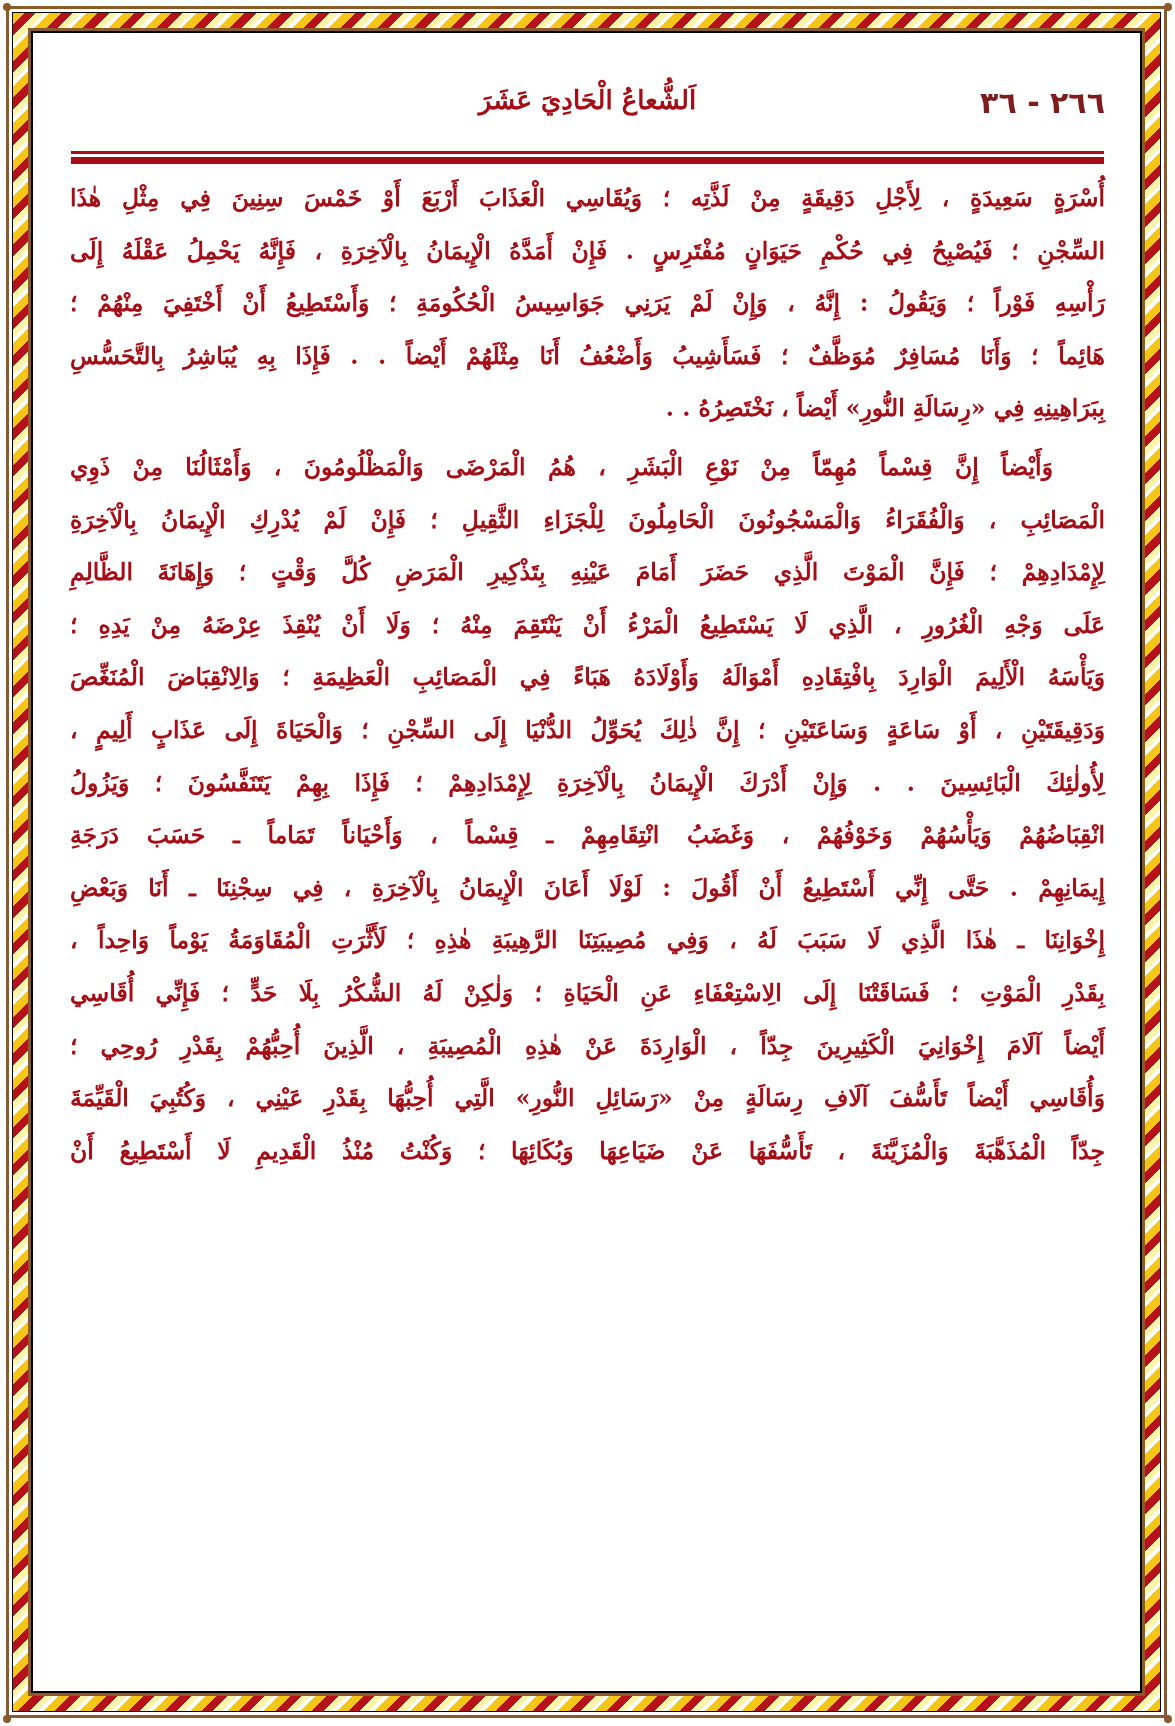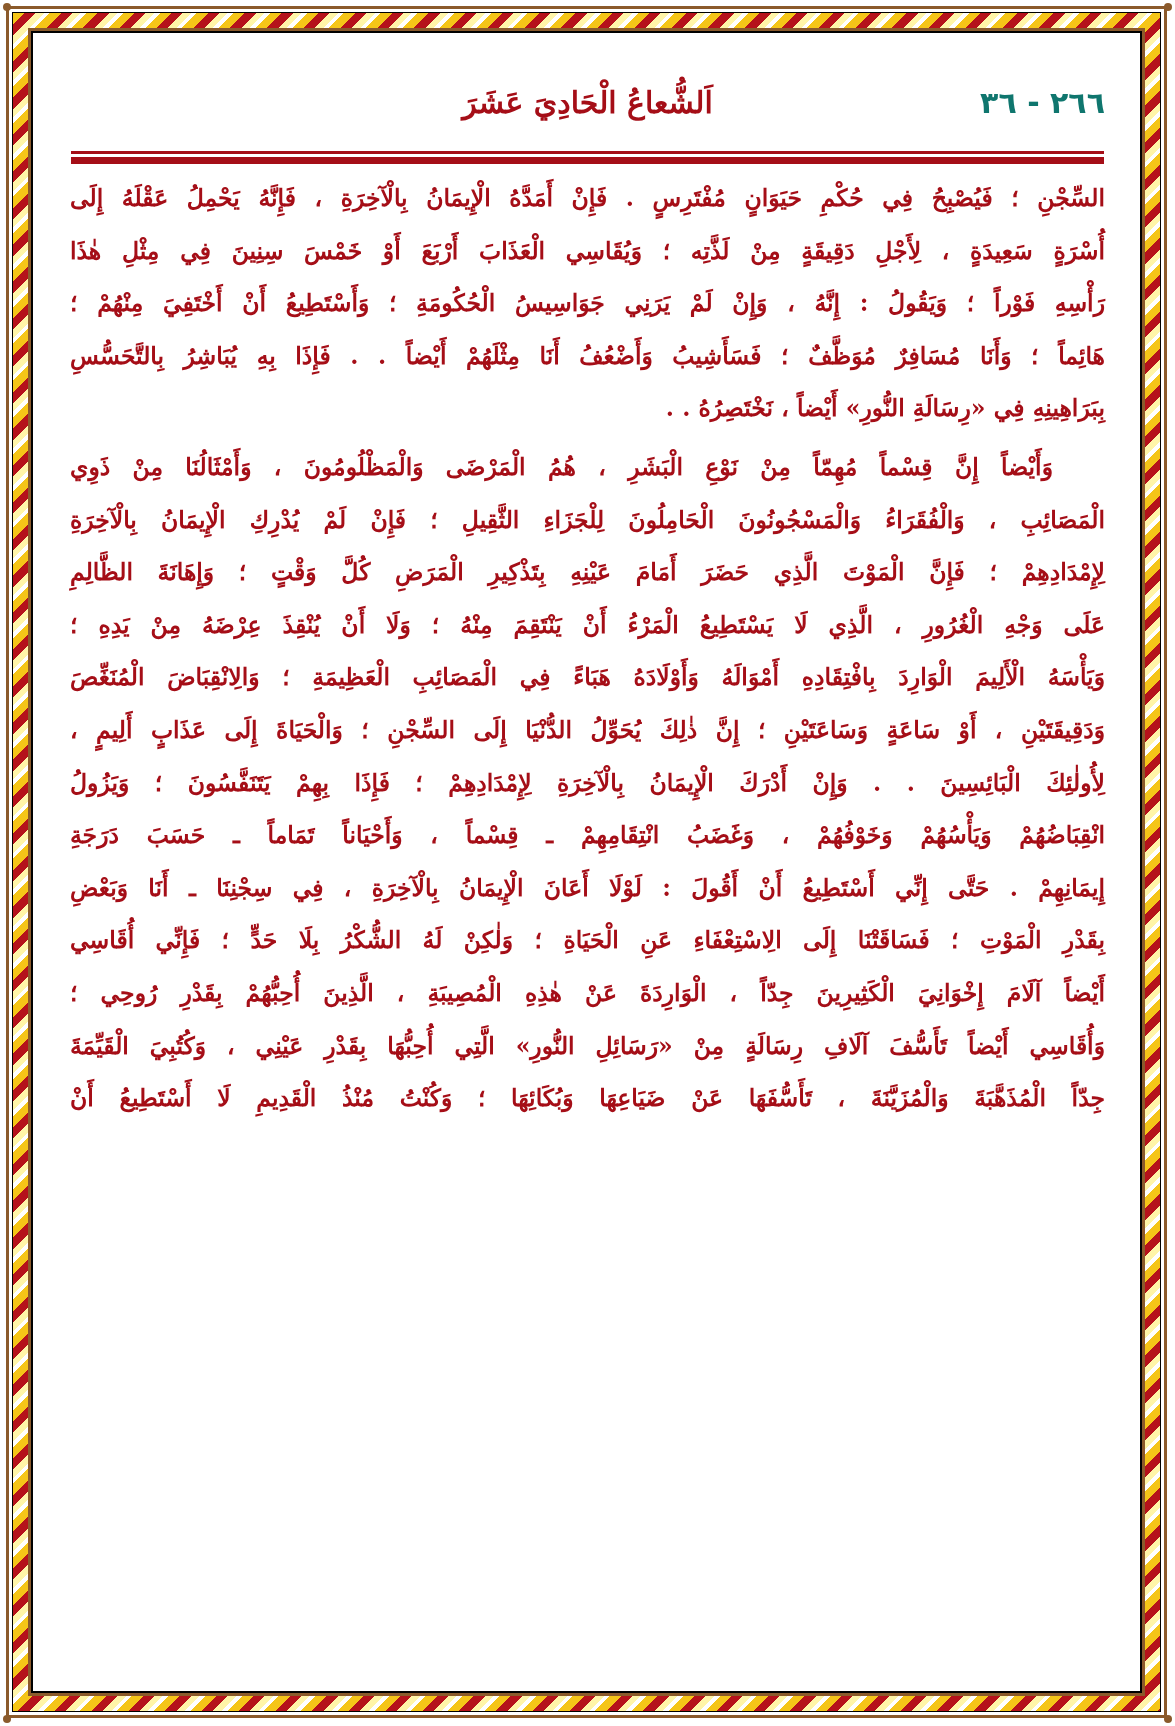--- a/index.html
+++ b/index.html
@@ -6,22 +6,22 @@
   body { width: 1175px; height: 1726px; position: relative; overflow: hidden; font-family: "DejaVu Serif", serif; }
   .frame-outer { position: absolute; left: 6px; top: 6px; width: 1161px; height: 1712px; border: 3px solid #8b5a2b; box-sizing: border-box; background: #fff; }
   .frame-braid { position: absolute; left: 12px; top: 12px; width: 1149px; height: 1700px; box-sizing: border-box;
     background:
       repeating-linear-gradient(135deg, #f5c518 0 8px, #b5121b 8px 16px, #fff5a8 16px 22px, #ffffff 22px 26px);
     border: 1px solid #000; }
   .frame-inner { position: absolute; left: 31px; top: 31px; width: 1111px; height: 1662px; box-sizing: border-box;
     background: #ffffff; border: 2px solid #000; box-shadow: 0 0 0 3px #8b5a2b; }
   .corner { position: absolute; width: 8px; height: 8px; background: #8b5a2b; border-radius: 50%; }
   .header { position: absolute; left: 70px; right: 70px; top: 85px; height: 55px; }
-  .page-num { position: absolute; right: 0; top: 0; color: #0f766e; font-family: "DejaVu Sans", sans-serif; font-weight: bold; font-size: 30px; direction: rtl; }
-  .title { position: absolute; left: 0; right: 0; top: 0; text-align: center; color: #a50e17; font-family: "DejaVu Serif", serif; font-weight: bold; font-size: 30px; direction: rtl; }
+  .page-num { position: absolute; right: 0; top: 0; color: #7f1d1d; font-family: "DejaVu Sans", sans-serif; font-weight: bold; font-size: 30px; direction: rtl; }
+  .title { position: absolute; left: 0; right: 0; top: 0; text-align: center; color: #a50e17; font-family: "DejaVu Serif", serif; font-weight: bold; font-size: 26px; direction: rtl; }
   .rule { position: absolute; left: 71px; right: 71px; top: 151px; }
   .rule .thin { height: 3px; background: #a50e17; }
   .rule .gap { height: 3px; }
   .rule .thick { height: 7px; background: #a50e17; }
   .content { position: absolute; left: 70px; right: 70px; top: 172px; direction: rtl; color: #a50e17; font-family: "DejaVu Serif", serif; font-weight: bold; font-size: 23.5px; line-height: 52.6px; text-align: justify; text-align-last: justify; }
   .para { margin: 0; text-align-last: right; }
   .para .line { display: block; text-align: justify; text-align-last: justify; white-space: nowrap; }
   .para .line.last { text-align-last: right; }
   .para-gap { height: 6px; }
 </style>
@@ -42,35 +42,36 @@
 </div>
 
 <div class="rule">
   <div class="thin"></div>
   <div class="gap"></div>
   <div class="thick"></div>
 </div>
 
 <div class="content">
   <div class="para">
+    <span class="line">أُسْرَةٍ سَعِيدَةٍ ، لِأَجْلِ دَقِيقَةٍ مِنْ لَذَّتِه ؛ وَيُقَاسِي الْعَذَابَ أَرْبَعَ أَوْ خَمْسَ سِنِينَ فِي مِثْلِ هٰذَا</span>
     <span class="line">السِّجْنِ ؛ فَيُصْبِحُ فِي حُكْمِ حَيَوَانٍ مُفْتَرِسٍ . فَإِنْ أَمَدَّهُ الْإِيمَانُ بِالْآخِرَةِ ، فَإِنَّهُ يَحْمِلُ عَقْلَهُ إِلَى</span>
-    <span class="line">أُسْرَةٍ سَعِيدَةٍ ، لِأَجْلِ دَقِيقَةٍ مِنْ لَذَّتِه ؛ وَيُقَاسِي الْعَذَابَ أَرْبَعَ أَوْ خَمْسَ سِنِينَ فِي مِثْلِ هٰذَا</span>
     <span class="line">رَأْسِهِ فَوْراً ؛ وَيَقُولُ : إِنَّهُ ، وَإِنْ لَمْ يَرَنِي جَوَاسِيسُ الْحُكُومَةِ ؛ وَأَسْتَطِيعُ أَنْ أَخْتَفِيَ مِنْهُمْ ؛</span>
     <span class="line">هَائِماً ؛ وَأَنَا مُسَافِرٌ مُوَظَّفٌ ؛ فَسَأَشِيبُ وَأَضْعُفُ أَنَا مِثْلَهُمْ أَيْضاً . . فَإِذَا بِهِ يُبَاشِرُ بِالتَّحَسُّسِ</span>
     <span class="line last">بِبَرَاهِينِهِ فِي «رِسَالَةِ النُّورِ» أَيْضاً ، نَخْتَصِرُهُ . .</span>
   </div>
   <div class="para-gap"></div>
   <div class="para">
     <span class="line first" style="padding-right:52px">وَأَيْضاً إِنَّ قِسْماً مُهِمّاً مِنْ نَوْعِ الْبَشَرِ ، هُمُ الْمَرْضَى وَالْمَظْلُومُونَ ، وَأَمْثَالُنَا مِنْ ذَوِي</span>
     <span class="line">الْمَصَائِبِ ، وَالْفُقَرَاءُ وَالْمَسْجُونُونَ الْحَامِلُونَ لِلْجَزَاءِ الثَّقِيلِ ؛ فَإِنْ لَمْ يُدْرِكِ الْإِيمَانُ بِالْآخِرَةِ</span>
     <span class="line">لِإِمْدَادِهِمْ ؛ فَإِنَّ الْمَوْتَ الَّذِي حَضَرَ أَمَامَ عَيْنِهِ بِتَذْكِيرِ الْمَرَضِ كُلَّ وَقْتٍ ؛ وَإِهَانَةَ الظَّالِمِ</span>
     <span class="line">عَلَى وَجْهِ الْغُرُورِ ، الَّذِي لَا يَسْتَطِيعُ الْمَرْءُ أَنْ يَنْتَقِمَ مِنْهُ ؛ وَلَا أَنْ يُنْقِذَ عِرْضَهُ مِنْ يَدِهِ ؛</span>
     <span class="line">وَيَأْسَهُ الْأَلِيمَ الْوَارِدَ بِافْتِقَادِهِ أَمْوَالَهُ وَأَوْلَادَهُ هَبَاءً فِي الْمَصَائِبِ الْعَظِيمَةِ ؛ وَالِانْقِبَاضَ الْمُنَغِّصَ</span>
     <span class="line">وَدَقِيقَتَيْنِ ، أَوْ سَاعَةٍ وَسَاعَتَيْنِ ؛ إِنَّ ذٰلِكَ يُحَوِّلُ الدُّنْيَا إِلَى السِّجْنِ ؛ وَالْحَيَاةَ إِلَى عَذَابٍ أَلِيمٍ ،</span>
     <span class="line">لِأُولٰئِكَ الْبَائِسِينَ . . وَإِنْ أَدْرَكَ الْإِيمَانُ بِالْآخِرَةِ لِإِمْدَادِهِمْ ؛ فَإِذَا بِهِمْ يَتَنَفَّسُونَ ؛ وَيَزُولُ</span>
     <span class="line">انْقِبَاضُهُمْ وَيَأْسُهُمْ وَخَوْفُهُمْ ، وَغَضَبُ انْتِقَامِهِمْ ـ قِسْماً ، وَأَحْيَاناً تَمَاماً ـ حَسَبَ دَرَجَةِ</span>
     <span class="line">إِيمَانِهِمْ . حَتَّى إِنِّي أَسْتَطِيعُ أَنْ أَقُولَ : لَوْلَا أَعَانَ الْإِيمَانُ بِالْآخِرَةِ ، فِي سِجْنِنَا ـ أَنَا وَبَعْضِ</span>
+    <span class="line">إِخْوَانِنَا ـ هٰذَا الَّذِي لَا سَبَبَ لَهُ ، وَفِي مُصِيبَتِنَا الرَّهِيبَةِ هٰذِهِ ؛ لَأَثَّرَتِ الْمُقَاوَمَةُ يَوْماً وَاحِداً ،</span>
     <span class="line">بِقَدْرِ الْمَوْتِ ؛ فَسَاقَتْنَا إِلَى الِاسْتِعْفَاءِ عَنِ الْحَيَاةِ ؛ وَلٰكِنْ لَهُ الشُّكْرُ بِلَا حَدٍّ ؛ فَإِنِّي أُقَاسِي</span>
     <span class="line">أَيْضاً آلَامَ إِخْوَانِيَ الْكَثِيرِينَ جِدّاً ، الْوَارِدَةَ عَنْ هٰذِهِ الْمُصِيبَةِ ، الَّذِينَ أُحِبُّهُمْ بِقَدْرِ رُوحِي ؛</span>
     <span class="line">وَأُقَاسِي أَيْضاً تَأَسُّفَ آلَافِ رِسَالَةٍ مِنْ «رَسَائِلِ النُّورِ» الَّتِي أُحِبُّهَا بِقَدْرِ عَيْنِي ، وَكُتُبِيَ الْقَيِّمَةَ</span>
     <span class="line">جِدّاً الْمُذَهَّبَةَ وَالْمُزَيَّنَةَ ، تَأَسُّفَهَا عَنْ ضَيَاعِهَا وَبُكَائِهَا ؛ وَكُنْتُ مُنْذُ الْقَدِيمِ لَا أَسْتَطِيعُ أَنْ</span>
   </div>
 </div>
 
 </body></html>

